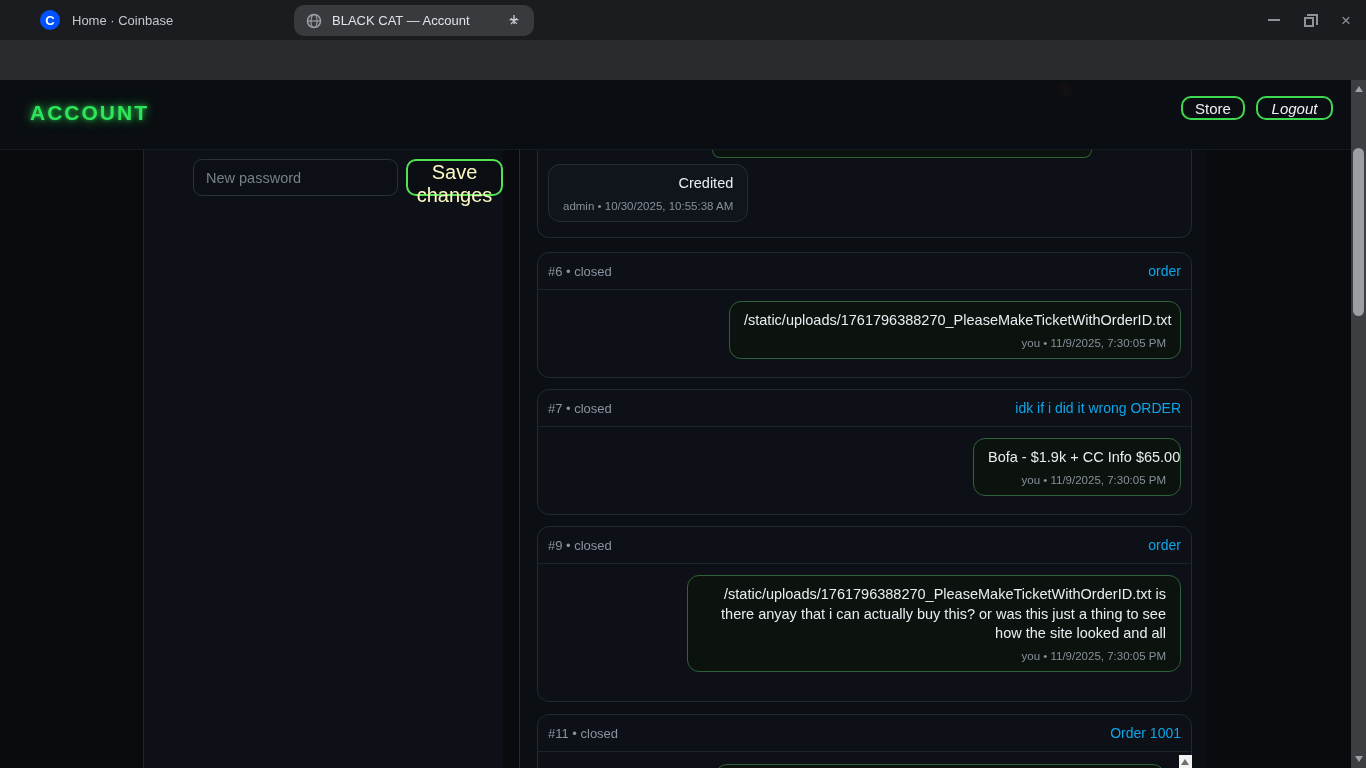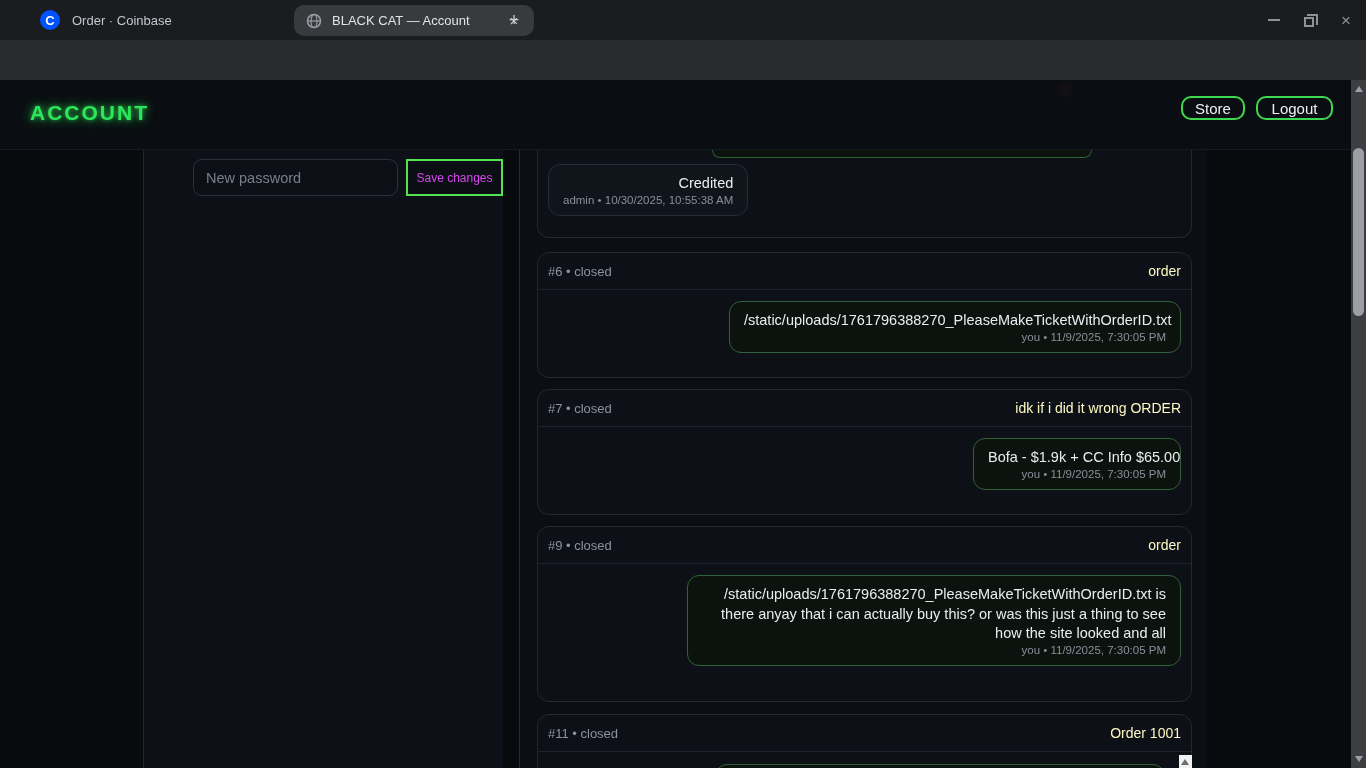--- a/index.html
+++ b/index.html
@@ -56,47 +56,47 @@
 
   
   .page { position:absolute; left:0; top:80px; width:1351px; height:688px; background:#080a0e; overflow:hidden; }
   .siteheader { position:absolute; left:0; top:0; width:1351px; height:70px; background:rgba(10,13,18,0.97);
     border-bottom:1px solid #151b24; z-index:5; }
   .site-title { position:absolute; left:30px; top:21px; font-size:21px; font-weight:bold; letter-spacing:2px;
     color:#2ee65a; text-shadow:0 0 12px rgba(46,230,90,.85), 0 0 4px rgba(46,230,90,.6); }
   .hbtn { position:absolute; top:16px; height:24px; background:rgba(10,14,18,.6); border:2px solid #3fd94f; border-radius:10px;
     color:#eef1f4; font-size:15px; font-family:inherit; cursor:pointer; }
   .hbtn.store { left:1181px; width:64px; }
-  .hbtn.logout { left:1256px; width:77px; }
+  .hbtn.logout { left:1256px; width:77px;font-style:italic; }
 
   .leftpanel { position:absolute; left:143px; top:70px; width:360px; height:618px; background:#0d1117;
     border-left:1px solid #1f2631;padding-left:32px; }
   .pwrow { display:flex; gap:8px; padding:9px 0 0 17px; }
   .pwinput { width:205px; height:37px; background:#0c1016; border:1px solid #2a313c; border-radius:9px;
     color:#dfe3e8; font-size:14.5px; font-family:inherit; padding:0 12px; }
   .pwinput::placeholder { color:#768089; }
-  .savebtn { width:113px; height:37px; background:rgba(10,14,18,.5); border:2px solid #52e252; border-radius:0;
-    color:#d946ef; font-size:12px; font-family:inherit; cursor:pointer; }
+  .savebtn { width:113px; height:37px; background:rgba(10,14,18,.5); border:2px solid #52e252; border-radius:10px;
+    color:#fef9c3; font-size:20px; font-family:inherit; cursor:pointer; }
 
   .tickets { position:absolute; left:519px; top:70px; width:688px; height:618px; border-left:1px solid #232b37;
     background:#0b0e13; overflow:hidden; }
   .card { position:relative; margin:0 0 11px 17px; width:655px; background:#0d1117; border:1px solid #222933;
     border-radius:12px; }
   .card.top { height:88px; border-top:none; border-radius:0 0 12px 12px; margin-bottom:14px; }
   .card-h { height:37px; display:flex; align-items:center; justify-content:space-between; padding:0 10px;
     border-bottom:1px solid #1c232d; }
   .tid { font-size:13px; color:#8a93a0; }
-  .tsubject { font-size:14px; color:#fef9c3; }
+  .tsubject { font-size:14px; color:#0ea5e9; }
   .card-b { padding:11px 10px; overflow:hidden; }
   .bubble { border-radius:12px; padding:9px 14px;text-align:right; }
   .bubble.admin { display:inline-block; background:#10151c; border:1px solid #242c38; margin:3px 0 0 0; }
   .bubble.you { background:#0c130e; border:1px solid #30613a; margin-left:auto; }
   .msg-text { font-size:14.5px; color:#e9edf2; line-height:1.35; }
   .nowrap { white-space:nowrap; }
-  .msg-meta { font-size:11.5px; color:#87909a; }
+  .msg-meta { font-size:11.5px; color:#87909a; margin-top:6px; }
   .bubble-cut { position:absolute; left:174px; top:0; width:380px; height:8px; background:#0c130e;
     border:1px solid #2f5e39; border-top:none; border-radius:0 0 12px 12px; }
   .c6 .bubble.you { width:452px; }
   .c7 .bubble.you { width:208px; }
   .c9 .bubble.you { width:494px; }
   .card.c6, .card.c7 { height:126px; }
   .card.c9 { height:176px; margin-bottom:12px; }
   .card.c10 { height:180px; }
   .c10 .bubble.you { width:450px; margin-right:16px; margin-top:1px; }
   .inner-scroll { position:absolute; left:641px; top:40px; width:13px; height:140px; background:#f2f2f2; cursor:pointer; }
@@ -112,21 +112,21 @@
   .vscroll .thumb { position:absolute; left:2px; top:68px; width:11px; height:168px; background:#9b9ea2; border-radius:6px; }
 
   svg { display:block; }
 </style>
 </head>
 <body>
 
 <div class="tabstrip">
   <div class="tab-inactive">
     <div class="cb-circle">C</div>
-    <span class="tab-title">Order · Coinbase</span>
+    <span class="tab-title">Home · Coinbase</span>
   </div>
   <div class="tab-active">
     <svg class="globe" viewBox="0 0 16 16">
       <circle cx="8" cy="8" r="6.5" fill="none" stroke="#9aa0a6" stroke-width="1.5"></circle>
       <ellipse cx="8" cy="8" rx="3" ry="6.5" fill="none" stroke="#9aa0a6" stroke-width="1.2"></ellipse>
       <line x1="1.5" y1="8" x2="14.5" y2="8" stroke="#9aa0a6" stroke-width="1.2"></line>
     </svg>
     <span class="tab-title">BLACK CAT — Account</span>
     <span class="tab-close">×</span>
   </div>

